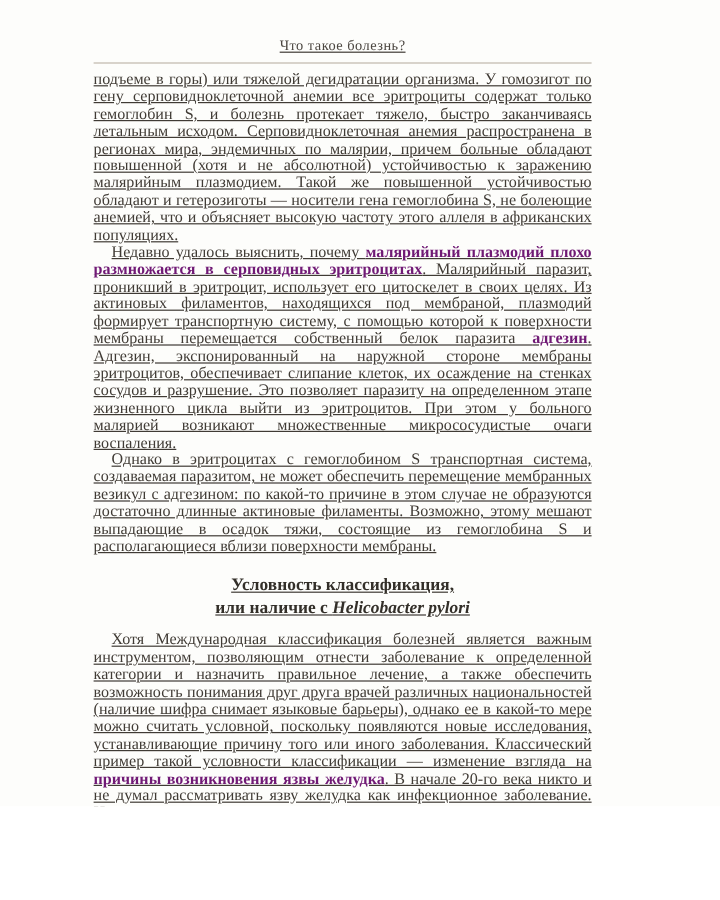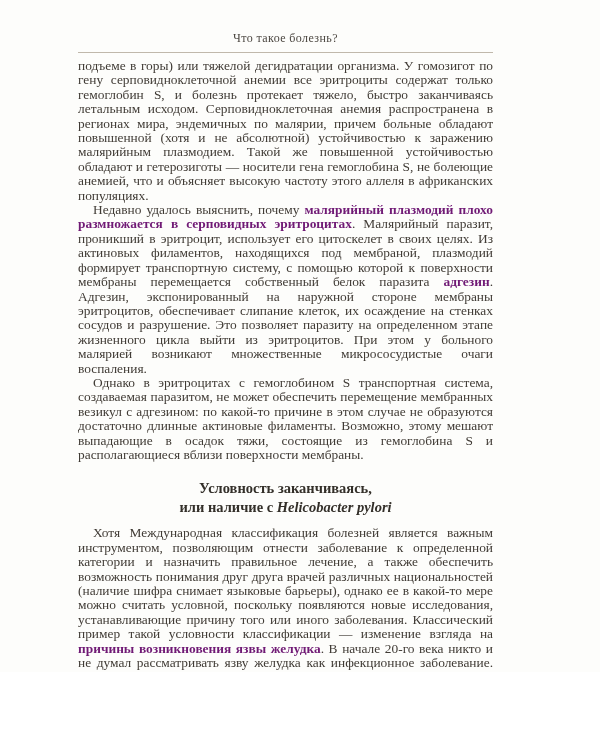--- a/index.html
+++ b/index.html
@@ -9,20 +9,21 @@
   }
   .page {
     position: relative;
     width: 600px;
     height: 672px;
     background: #fdfdfb;
     overflow: hidden;
     font-family: "Liberation Serif", "DejaVu Serif", serif;
     color: #403b35;
     box-sizing: border-box;
+    text-decoration: underline;
   }
   .column {
     margin-left: 78px;
     width: 415px;
   }
   .running-head {
     padding-top: 31px;
   }
   .running-title {
     text-align: center;
@@ -90,21 +91,21 @@
   <div class="column body-text">
 
     <p class="para continued">подъеме в горы) или тяжелой дегидратации организма. У гомозигот по гену серповидноклеточной анемии все эритроциты содержат только гемоглобин S, и болезнь протекает тяжело, быстро заканчиваясь летальным исходом. Серповидноклеточная анемия распространена в регионах мира, эндемичных по малярии, причем больные обладают повышенной (хотя и не абсолютной) устойчивостью к заражению малярийным плазмодием. Такой же повышенной устойчивостью обладают и гетерозиготы — носители гена гемоглобина S, не болеющие анемией, что и объясняет высокую частоту этого аллеля в африканских популяциях.</p>
 
     <p class="para"><span>Недавно удалось выяснить, почему </span><b>малярийный плазмодий плохо размножается в серповидных эритроцитах</b><span>. Малярийный паразит, проникший в эритроцит, использует его цитоскелет в своих целях. Из актиновых филаментов, находящихся под мембраной, плазмодий формирует транспортную систему, с помощью которой к поверхности мембраны перемещается собственный белок паразита </span><b>адгезин</b><span>. Адгезин, экспонированный на наружной стороне мембраны эритроцитов, обеспечивает слипание клеток, их осаждение на стенках сосудов и разрушение. Это позволяет паразиту на определенном этапе жизненного цикла выйти из эритроцитов. При этом у больного малярией возникают множественные микрососудистые очаги воспаления.</span></p>
 
     <p class="para">Однако в эритроцитах с гемоглобином S транспортная система, создаваемая паразитом, не может обеспечить перемещение мембранных везикул с адгезином: по какой-то причине в этом случае не образуются достаточно длинные актиновые филаменты. Возможно, этому мешают выпадающие в осадок тяжи, состоящие из гемоглобина S и располагающиеся вблизи поверхности мембраны.</p>
 
 
     <h2 class="section-heading">
-      <span class="line">Условность заканчиваясь,</span>
+      <span class="line">Условность классификация,</span>
       <span class="line"><span>или наличие с </span><i class="species">Helicobacter pylori</i></span>
     </h2>
 
     <p class="para"><span>Хотя Международная классификация болезней является важным инструментом, позволяющим отнести заболевание к определенной категории и назначить правильное лечение, а также обеспечить возможность понимания друг друга врачей различных национальностей (наличие шифра снимает языковые барьеры), однако ее в какой-то мере можно считать условной, поскольку появляются новые исследования, устанавливающие причину того или иного заболевания. Классический пример такой условности классификации — изменение взгляда на </span><b>причины возникновения язвы желудка</b><span>. В начале 20-го века никто и не думал рассматривать язву желудка как инфекционное заболевание. Но исследование язвы желудка и некоторых</span></p>
 
   </div>
 
   <div class="page-number">6</div>
 
 </div>

